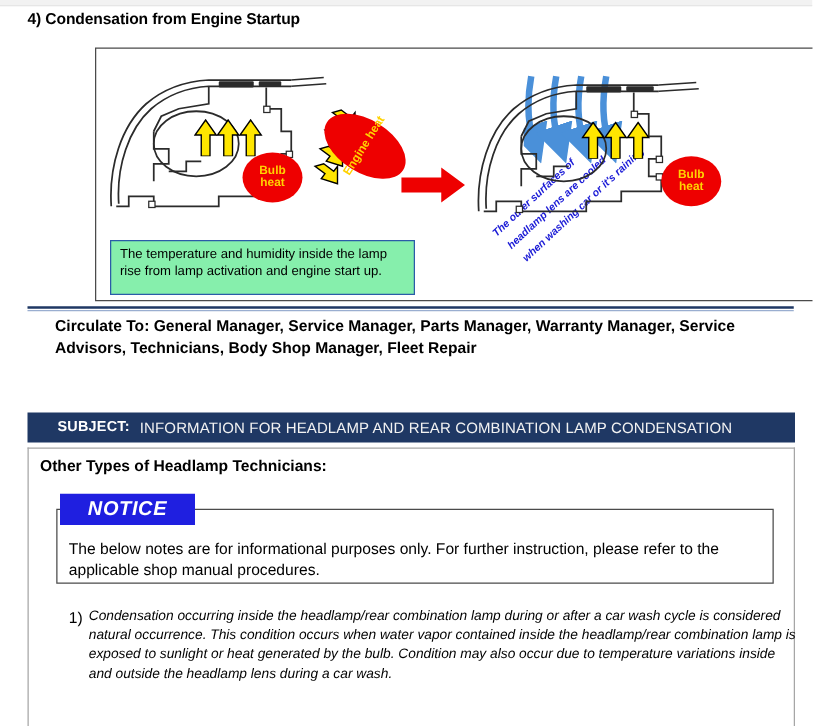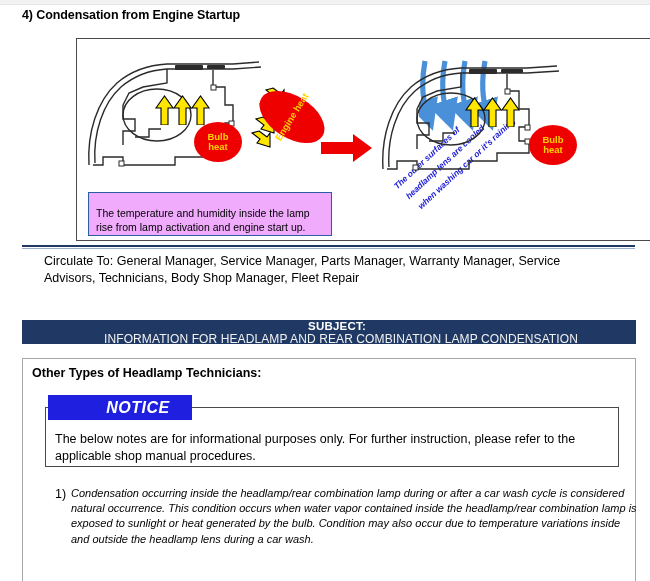--- a/index.html
+++ b/index.html
@@ -112,27 +112,27 @@
     line-height: 1.45;
     white-space: nowrap;
   }
   .blue-rot.l1 { left: 14px;  top: 88px; }
   .blue-rot.l2 { left: 26px;  top: 98px; }
   .blue-rot.l3 { left: 38px;  top: 108px; }
 
   
   .caption-box {
     position: absolute;
-    background: #f0abfc;
+    background: #86efac;
     border: 1px solid #2b5ca8;
     box-sizing: border-box;
     font-size: 10.5px;
     line-height: 1.3;
     color: #000;
-    padding: 14px 7px 4px 7px;
+    padding: 4px 7px 4px 7px;
   }
   .cap-left  { left: 11px;  top: 153px; width: 244px; height: 44px; }
   .cap-right { left: 267px; top: 156px; width: 246px; height: 34px; }
 
   
   .navy-rule {
     position: absolute;
     left: 22px; top: 245px;
     width: 613px; height: 4px;
   }
@@ -146,34 +146,34 @@
   }
 
   
   .circulate {
     position: absolute;
     left: 44px; top: 253px;
     width: 570px;
     font-size: 12.5px;
     line-height: 1.35;
     color: #000;
+    font-weight: bold;
   }
 
   
   .subject-bar {
     position: absolute;
-    left: 22px; top: 320px;
+    left: 22px; top: 330px;
     width: 614px; height: 24px;
     background: #1f3864;
     box-sizing: border-box;
     display: flex;
     align-items: center;
     padding-left: 24px;
     overflow: hidden;
-    flex-direction: column;
   }
   .subject-label {
     color: #ffffff;
     font-size: 11.5px;
     font-weight: bold;
     letter-spacing: 0.2px;
     margin-right: 8px;
     white-space: nowrap;
   }
   .subject-text {
@@ -217,21 +217,20 @@
     background: #1f1fe0;
     color: #ffffff;
     font-size: 16px;
     font-weight: bold;
     font-style: italic;
     display: flex;
     align-items: center;
     justify-content: center;
     letter-spacing: 0.5px;
     z-index: 3;
-    padding-left: 36px;
   }
   .notice-tab-mask {
     position: absolute;
     left: 25px; top: 47px;
     width: 108px; height: 3px;
     background: #ffffff;
     z-index: 2;
   }
   .notice-text {
     position: absolute;

